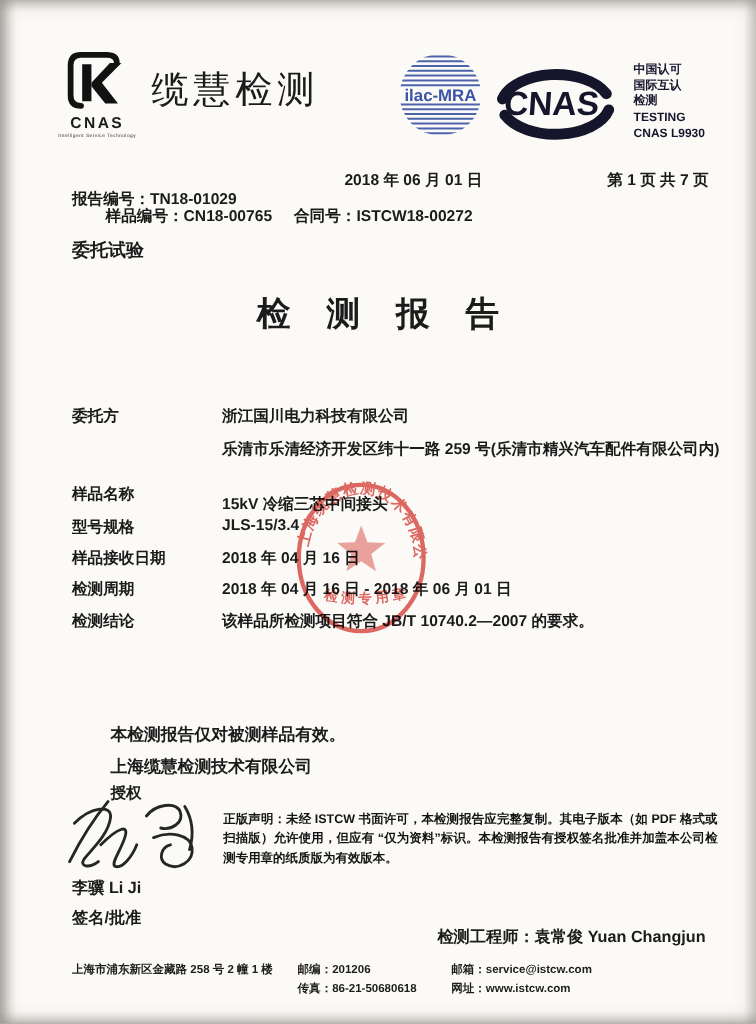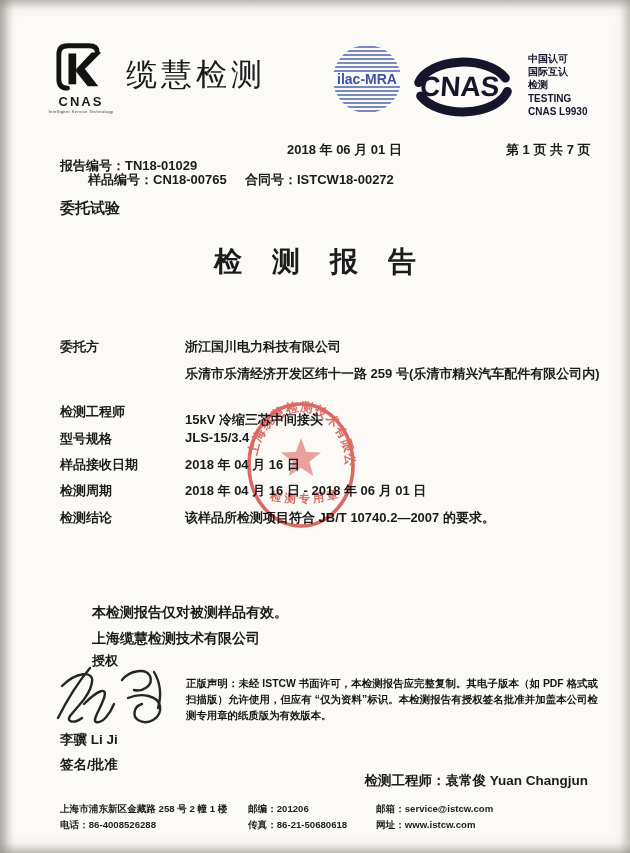--- a/index.html
+++ b/index.html
@@ -118,21 +118,21 @@
     <span>合同号：</span><span>ISTCW18-00272</span>
   </div>
   <div class="abs test-type" style="left:60px;top:199px;">委托试验</div>
 
   <div class="doc-title">检测报告</div>
 
   <div class="info-label" style="top:338px;">委托方</div>
   <div class="info-value" style="top:338px;">浙江国川电力科技有限公司</div>
   <div class="info-value" style="top:365px;">乐清市乐清经济开发区纬十一路 259 号(乐清市精兴汽车配件有限公司内)</div>
 
-  <div class="info-label" style="top:403px;">检测工程师</div>
+  <div class="info-label" style="top:403px;">样品名称</div>
   <div class="info-value" style="top:411px;text-align:right;">15kV 冷缩三芯中间接头</div>
 
   <div class="info-label" style="top:430px;">型号规格</div>
   <div class="info-value" style="top:430px;">JLS-15/3.4</div>
 
   <div class="info-label" style="top:456px;">样品接收日期</div>
   <div class="info-value" style="top:456px;">2018 年 04 月 16 日</div>
 
   <div class="info-label" style="top:482px;">检测周期</div>
   <div class="info-value" style="top:482px;">2018 年 04 月 16 日 - 2018 年 06 月 01 日</div>
@@ -177,21 +177,20 @@
   <div class="abs b" style="left:60px;top:731px;font-size:13.5px;">李骥  Li Ji</div>
   <div class="abs b" style="left:60px;top:756px;font-size:13.5px;">签名/批准</div>
 
   <div class="engineer">
     <span>检测工程师：</span><span>袁常俊 Yuan Changjun</span>
   </div>
 
   <div class="footer">
     <div class="fcol1">
       <div>上海市浦东新区金藏路 258 号 2 幢 1 楼</div>
-      <div><span>电话：</span><span>86-4008526288</span></div>
     </div>
     <div class="fcol2">
       <div><span>邮编：</span><span>201206</span></div>
       <div><span>传真：</span><span>86-21-50680618</span></div>
     </div>
     <div class="fcol3">
       <div><span>邮箱：</span><span>service@istcw.com</span></div>
       <div><span>网址：</span><span>www.istcw.com</span></div>
     </div>
   </div>

